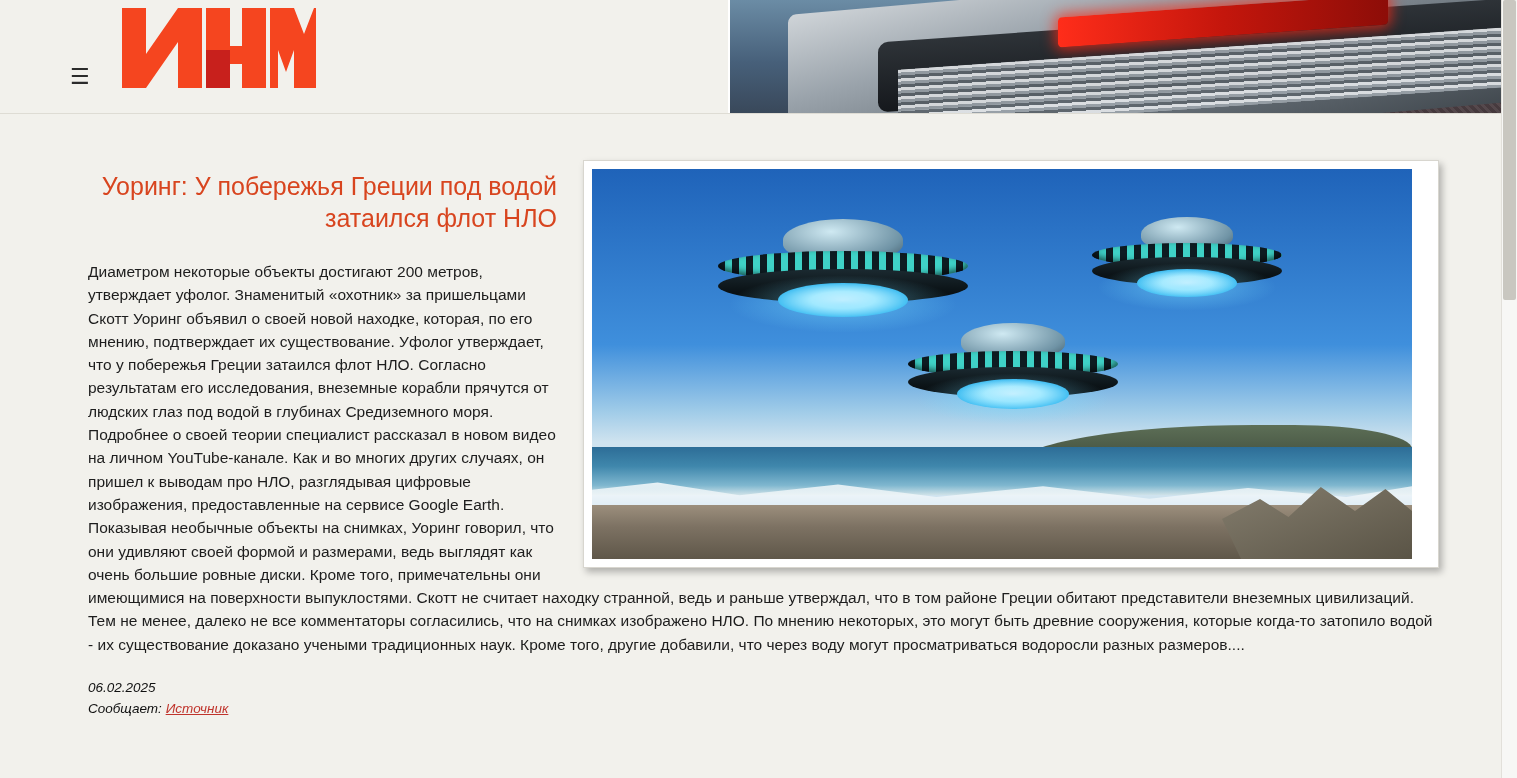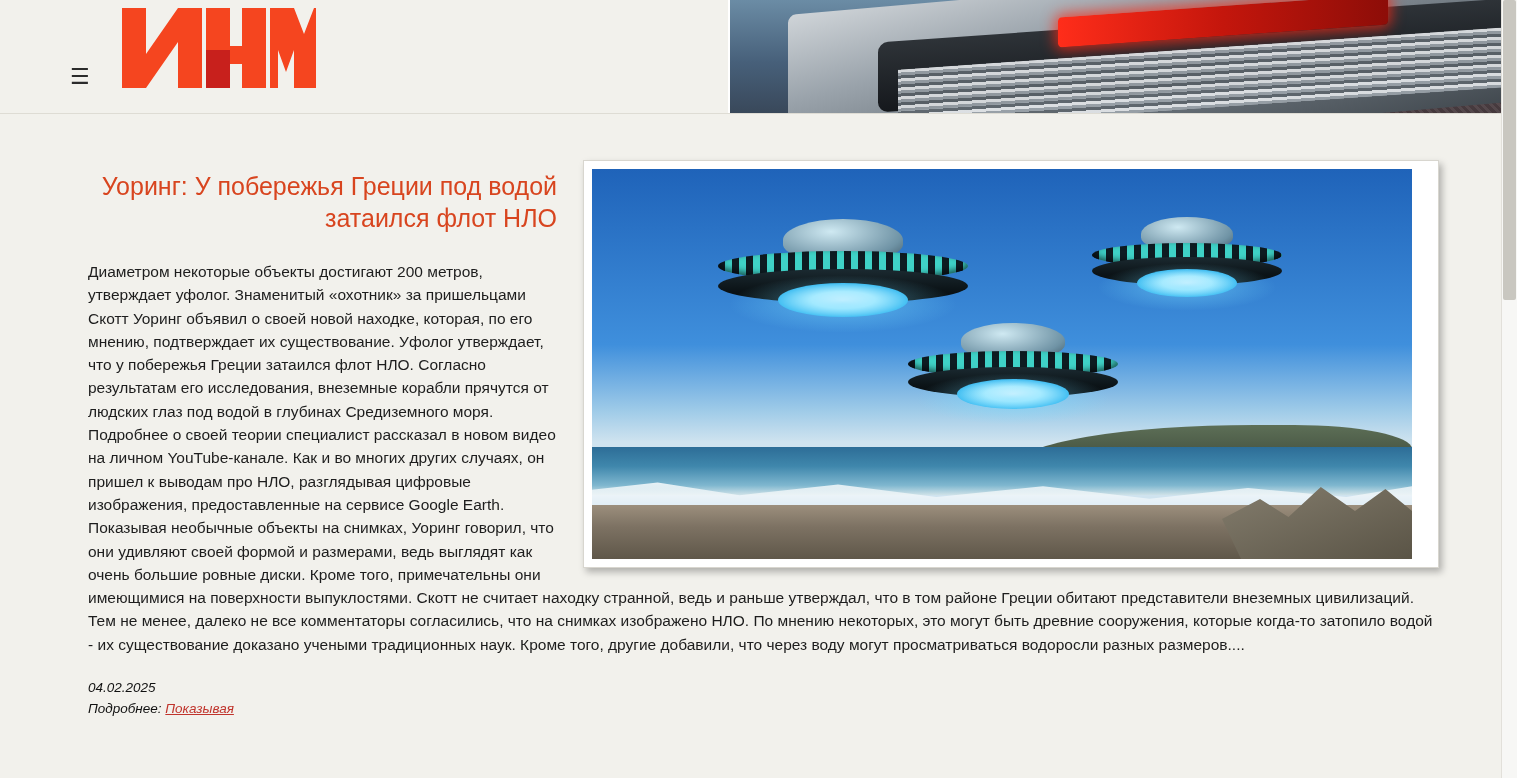--- a/index.html
+++ b/index.html
@@ -296,24 +296,24 @@
           <div class="halo" style="top:52px; width:196px; height:52px;"></div>
         </div>
       </div>
     </div>
 
     <h1 class="article-title">Уоринг: У побережья Греции под водой затаился флот НЛО</h1>
 
     <div class="article-body">Диаметром некоторые объекты достигают 200 метров, утверждает уфолог. Знаменитый «охотник» за пришельцами Скотт Уоринг объявил о своей новой находке, которая, по его мнению, подтверждает их существование. Уфолог утверждает, что у побережья Греции затаился флот НЛО. Согласно результатам его исследования, внеземные корабли прячутся от людских глаз под водой в глубинах Средиземного моря. Подробнее о своей теории специалист рассказал в новом видео на личном YouTube-канале. Как и во многих других случаях, он пришел к выводам про НЛО, разглядывая цифровые изображения, предоставленные на сервисе Google Earth. Показывая необычные объекты на снимках, Уоринг говорил, что они удивляют своей формой и размерами, ведь выглядят как очень большие ровные диски. Кроме того, примечательны они имеющимися на поверхности выпуклостями. Скотт не считает находку странной, ведь и раньше утверждал, что в том районе Греции обитают представители внеземных цивилизаций. Тем не менее, далеко не все комментаторы согласились, что на снимках изображено НЛО. По мнению некоторых, это могут быть древние сооружения, которые когда-то затопило водой - их существование доказано учеными традиционных наук. Кроме того, другие добавили, что через воду могут просматриваться водоросли разных размеров....</div>
 
     <div class="meta">
-      <div class="meta-date">04.02.2025</div>
+      <div class="meta-date">06.02.2025</div>
       <div class="meta-source">
-        <span>Подробнее:</span>
-        <a href="#">Показывая</a>
+        <span>Сообщает:</span>
+        <a href="#">Источник</a>
       </div>
     </div>
   </div>
 
   <div class="scroll-gutter">
     <div class="scroll-thumb"></div>
   </div>
 </div>
 
 </body></html>

